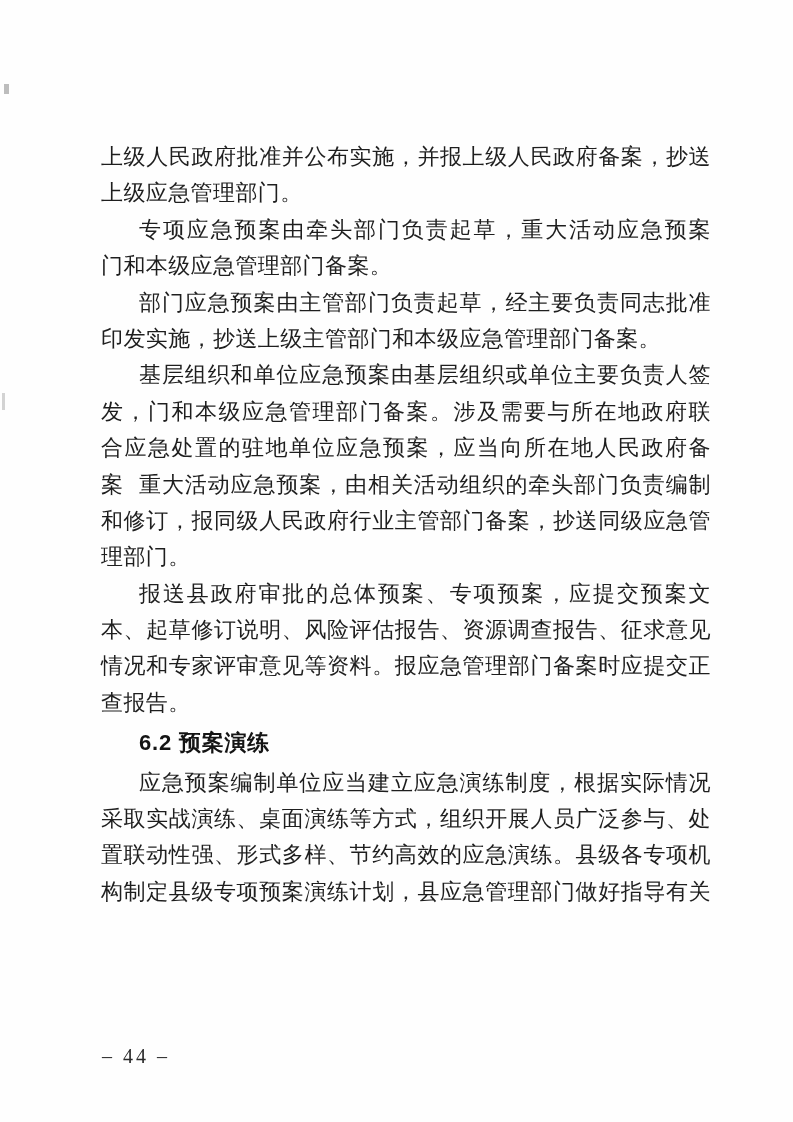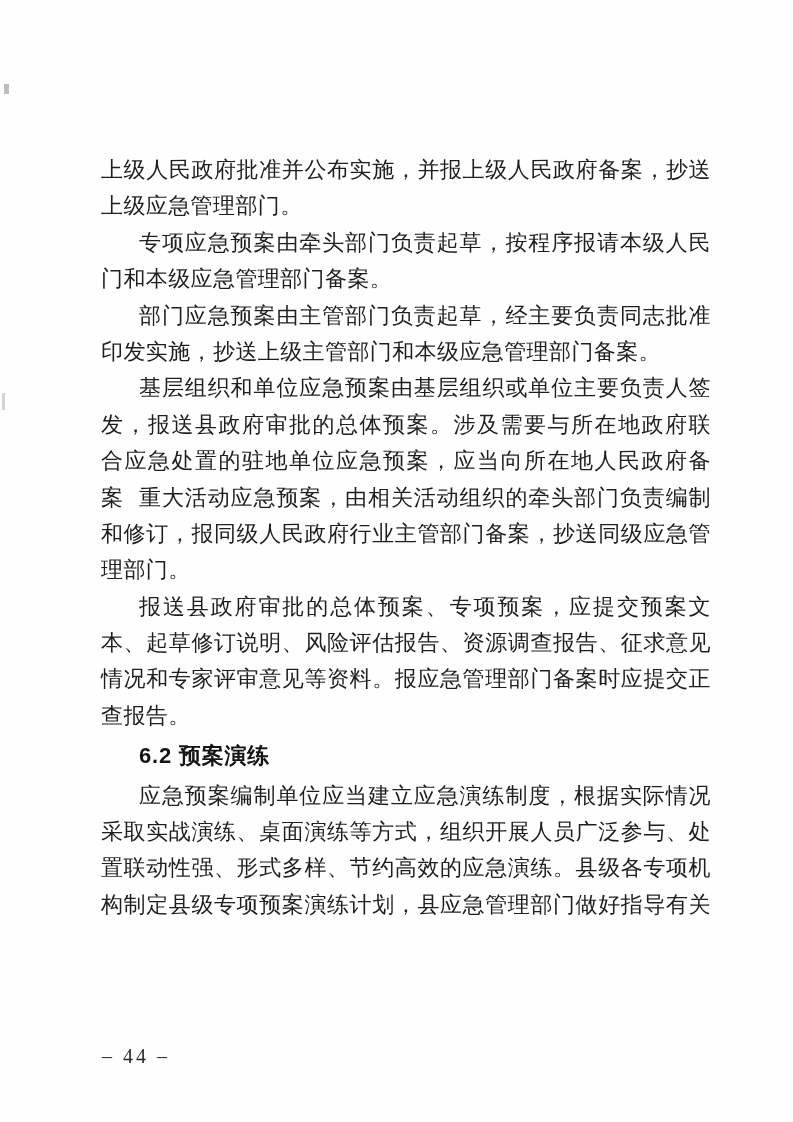--- a/index.html
+++ b/index.html
@@ -11,21 +11,21 @@
     position: relative;
     width: 793px;
     height: 1122px;
     background: #fefefe;
     overflow: hidden;
     font-family: "Liberation Serif", "DejaVu Serif", serif;
   }
   .content {
     position: absolute;
     left: 101px;
-    top: 152px;
+    top: 139px;
     width: 610px;
   }
   .line {
     font-size: 22px;
     line-height: 36.4px;
     height: 36.4px;
     color: #1e1e1e;
     letter-spacing: 0.4px;
     white-space: normal;
   }
@@ -78,26 +78,26 @@
 </head>
 <body>
 
 <div class="page">
   <div class="artifact artifact-1"></div>
   <div class="artifact artifact-2"></div>
 
   <main class="content">
       <div class="line fill">上级人民政府批准并公布实施，并报上级人民政府备案，抄送</div>
       <div class="line">上级应急管理部门。</div>
-      <div class="line fill indent">专项应急预案由牵头部门负责起草，按程序报请本级人民</div>
+      <div class="line fill indent">专项应急预案由牵头部门负责起草，重大活动应急预案</div>
       <div class="line">门和本级应急管理部门备案。</div>
       <div class="line fill indent">部门应急预案由主管部门负责起草，经主要负责同志批准</div>
       <div class="line">印发实施，抄送上级主管部门和本级应急管理部门备案。</div>
       <div class="line fill indent">基层组织和单位应急预案由基层组织或单位主要负责人签</div>
-      <div class="line fill">发，报送县政府审批的总体预案。涉及需要与所在地政府联</div>
+      <div class="line fill">发，门和本级应急管理部门备案。涉及需要与所在地政府联</div>
       <div class="line fill">合应急处置的驻地单位应急预案，应当向所在地人民政府备案。</div>
       <div class="line fill indent">重大活动应急预案，由相关活动组织的牵头部门负责编制</div>
       <div class="line fill">和修订，报同级人民政府行业主管部门备案，抄送同级应急管</div>
       <div class="line">理部门。</div>
       <div class="line fill indent">报送县政府审批的总体预案、专项预案，应提交预案文</div>
       <div class="line fill">本、起草修订说明、风险评估报告、资源调查报告、征求意见</div>
       <div class="line fill">情况和专家评审意见等资料。报应急管理部门备案时应提交正</div>
       <div class="line">查报告。</div>
       <div class="line heading indent">6.2 预案演练</div>
       <div class="line fill indent">应急预案编制单位应当建立应急演练制度，根据实际情况</div>

